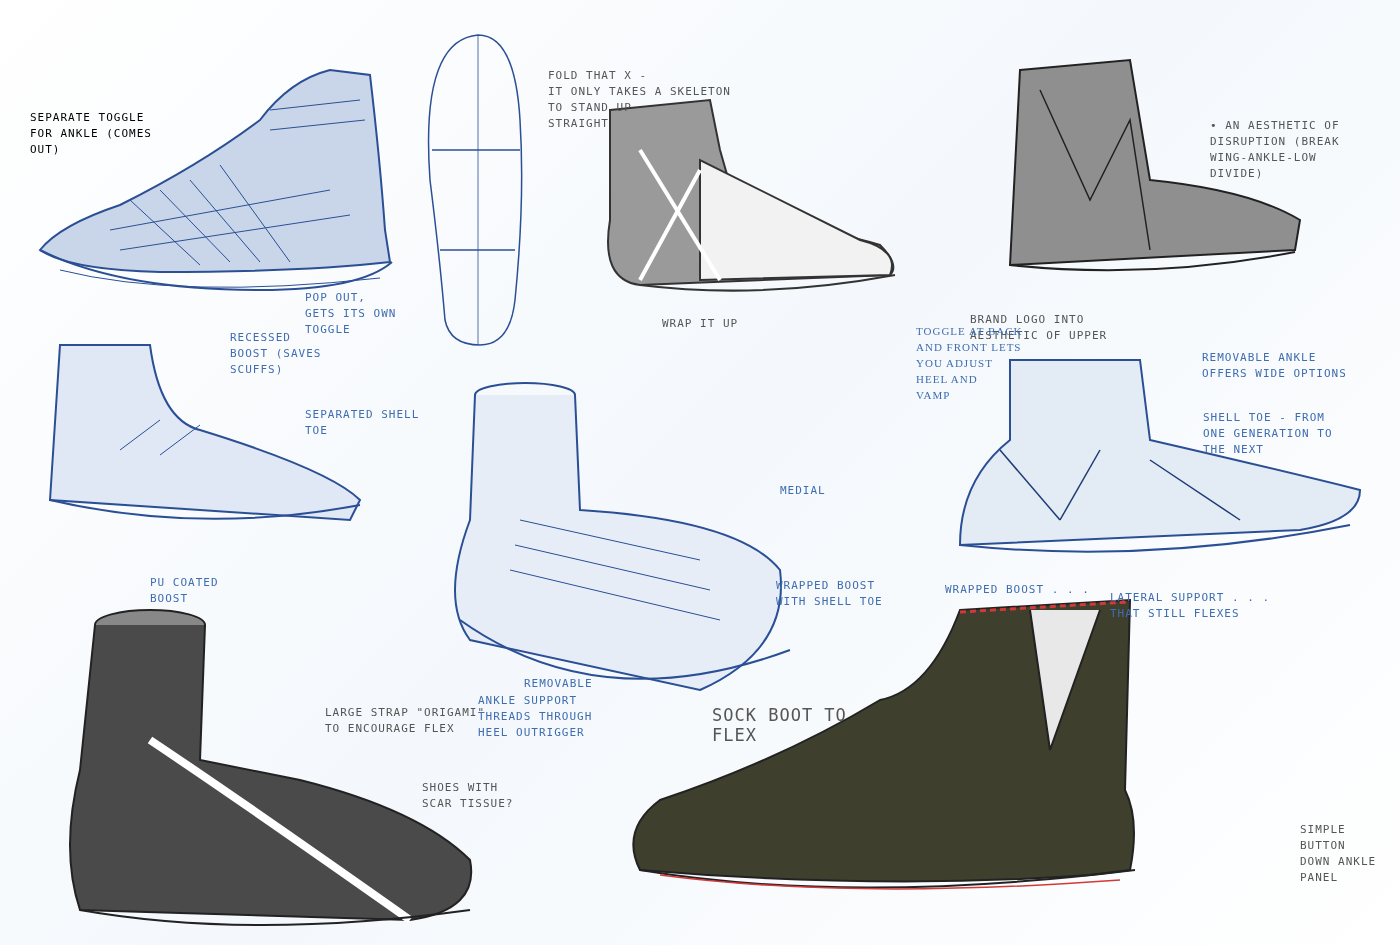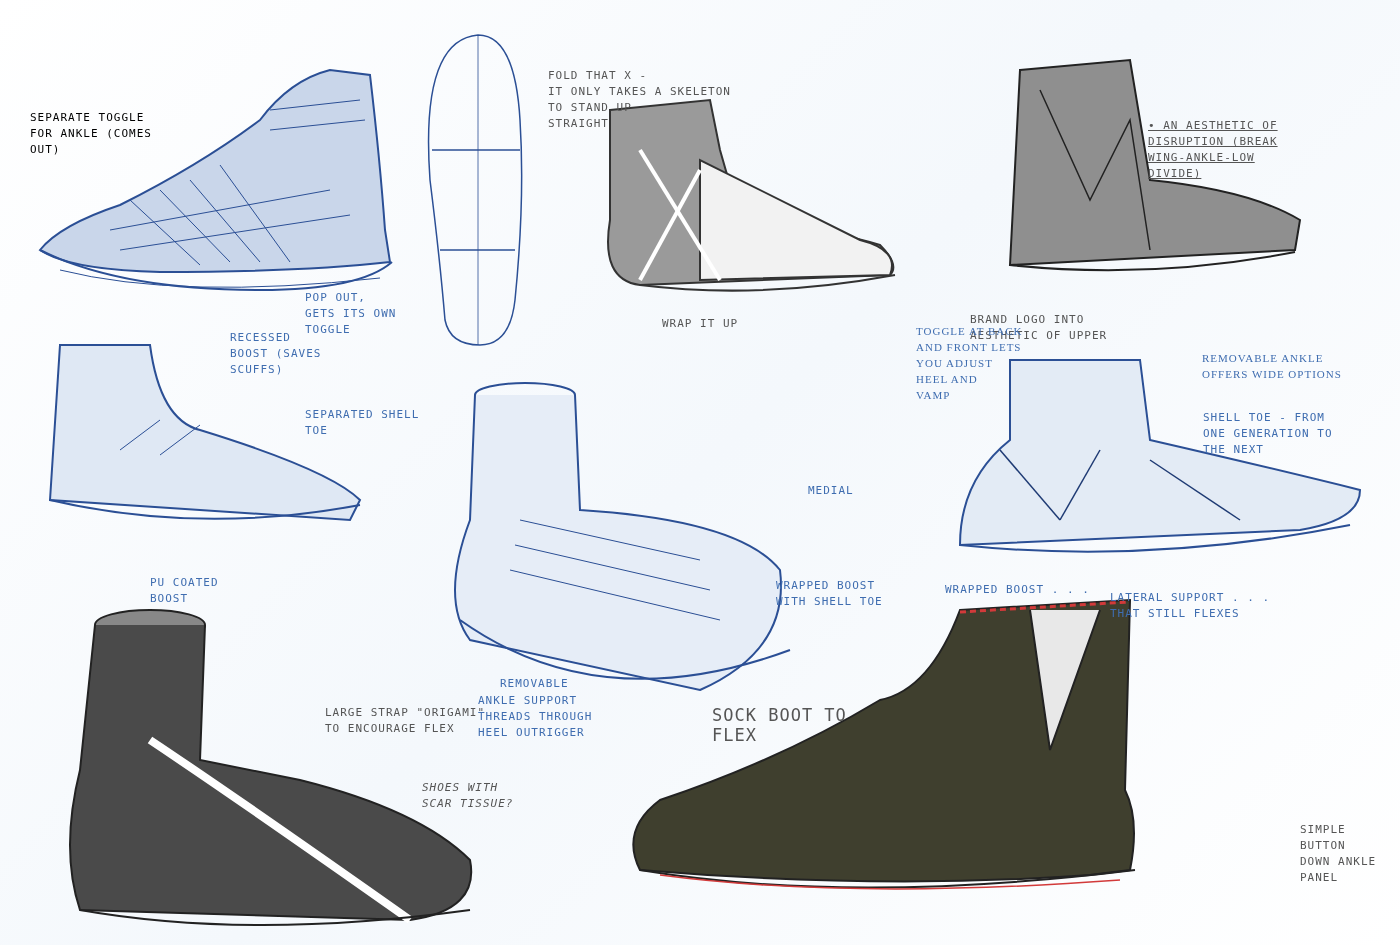--- a/index.html
+++ b/index.html
@@ -97,60 +97,60 @@
     </g>
   </svg>
 
   <div class="note" style="left:30px;top:110px;">Separate toggle
 for ankle (comes
 out)</div>
   <div class="note grey" style="left:548px;top:68px;">Fold that X -
 it only takes a skeleton
 to stand up
 straight</div>
-  <div class="note grey" style="left:1148px;top:118px;text-decoration:underline;">• An aesthetic of
+  <div class="note grey" style="left:1210px;top:118px;">• An aesthetic of
 disruption (break
 wing-ankle-low
 divide)</div>
   <div class="note blue" style="left:305px;top:290px;">Pop out,
 gets its own
 toggle</div>
   <div class="note blue" style="left:230px;top:330px;">Recessed
 boost (saves
 scuffs)</div>
   <div class="note grey" style="left:662px;top:316px;">Wrap it up</div>
   <div class="note grey" style="left:970px;top:312px;">Brand logo into
 aesthetic of upper</div>
   <div class="note blue" style="left:916px;top:323px;font-family:Liberation Serif, serif;">Toggle at back
 and front lets
 you adjust
 heel and
 vamp</div>
-  <div class="note blue" style="left:1202px;top:350px;font-family:Liberation Serif, serif;">Removable ankle
+  <div class="note blue" style="left:1202px;top:350px;">Removable ankle
 offers wide options</div>
   <div class="note blue" style="left:1203px;top:410px;">Shell toe - from
 one generation to
 the next</div>
   <div class="note blue" style="left:305px;top:400px;margin-top:7px;">Separated shell
 toe</div>
-  <div class="note blue" style="left:808px;top:483px;">Medial</div>
+  <div class="note blue" style="left:780px;top:483px;">Medial</div>
   <div class="note blue" style="left:150px;top:575px;">PU coated
 boost</div>
   <div class="note blue" style="left:776px;top:578px;">Wrapped boost
 with shell toe</div>
   <div class="note blue" style="left:945px;top:582px;">Wrapped boost . . .</div>
   <div class="note blue" style="left:1110px;top:590px;">Lateral support . . .
 that still flexes</div>
-  <div class="note blue" style="left:500px;top:676px;">Removable</div>
+  <div class="note blue" style="left:524px;top:676px;">Removable</div>
   <div class="note blue" style="left:478px;top:693px;">Ankle support
 threads through
 heel outrigger</div>
   <div class="note grey" style="left:325px;top:705px;">Large strap "origami"
 to encourage flex</div>
   <div class="note grey" style="left:712px;top:705px;font-size:17px;line-height:20px;">Sock boot to
 flex</div>
-  <div class="note grey" style="left:422px;top:780px;font-style:italic;">Shoes with
+  <div class="note grey" style="left:422px;top:780px;">Shoes with
 scar tissue?</div>
   <div class="note grey" style="left:1300px;top:822px;">Simple
 button
 down ankle
 panel</div>
 </div>
 
 </body></html>

